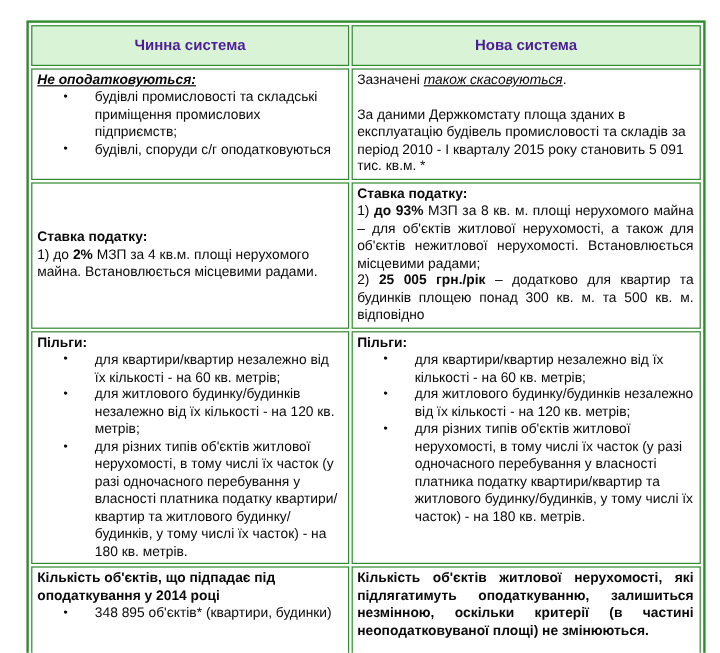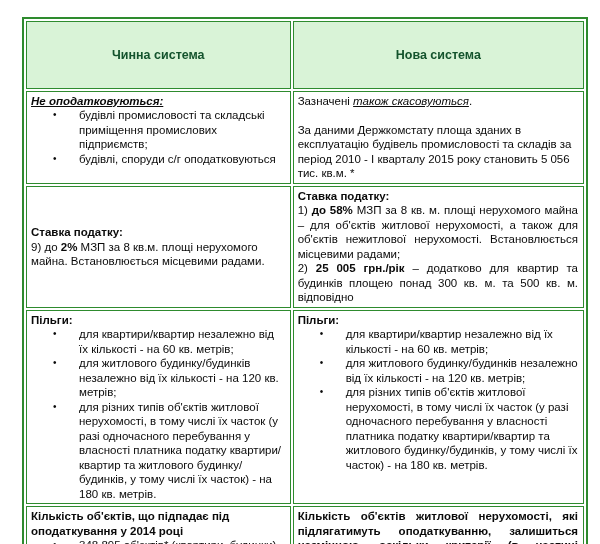--- a/index.html
+++ b/index.html
@@ -13,22 +13,22 @@
     margin:9px 0 0 28px;
     font-size:19px;font-weight:bold;color:#2ea44f;letter-spacing:.2px;
   }
   table.model{
     margin:17px 0 0 22px;width:566px;table-layout:fixed;
     border-collapse:separate;border-spacing:2px;
     border:2px solid #2e8b2e;background:#ffffff;
   }
   th{
     background:#d9f3d7;border:1px solid #2e8b2e;
-    font-size:12.5px;font-weight:bold;color:#14532d;
-    text-align:center;padding:26px 4px;
+    font-size:12.5px;font-weight:bold;color:#4c1d95;
+    text-align:center;padding:9px 4px;
   }
   td{
     border:1px solid #2e8b2e;vertical-align:top;
     padding:2px 5px 2px 4px;
     font-size:11.5px;line-height:1.26;
   }
   .para{margin:0;}
   .justify{text-align:justify;}
   .b{font-weight:bold;}
   .i{font-style:italic;}
@@ -62,31 +62,31 @@
               <span class="txt"><span>будівлі промисловості та складські приміщення промислових підприємств;</span></span>
             </div>
             <div class="bullet l1">
               <span class="dot">•</span>
               <span class="txt"><span>будівлі, споруди с/г оподатковуються</span></span>
             </div>
           </td>
           <td>
             <div class="para"><span class="txt"><span>Зазначені </span><span class="i u">також скасовуються</span><span>.</span></span></div>
             <div class="para">&nbsp;</div>
-            <div class="para"><span class="txt"><span>За даними Держкомстату площа зданих в експлуатацію будівель промисловості та складів за період 2010 - І кварталу 2015 року становить 5 056 тис. кв.м. *</span></span></div>
+            <div class="para"><span class="txt"><span>За даними Держкомстату площа зданих в експлуатацію будівель промисловості та складів за період 2010 - І кварталу 2015 року становить 5 091 тис. кв.м. *</span></span></div>
           </td>
         </tr>
         <tr style="height: 84px;">
           <td style="vertical-align: middle;">
             <div class="para"><span class="txt"><span class="b">Ставка податку:</span></span></div>
-            <div class="para"><span class="txt"><span>9) до </span><span class="b">2%</span><span> МЗП за 8 кв.м. площі нерухомого майна. Встановлюється місцевими радами.</span></span></div>
+            <div class="para"><span class="txt"><span>1) до </span><span class="b">2%</span><span> МЗП за 4 кв.м. площі нерухомого майна. Встановлюється місцевими радами.</span></span></div>
           </td>
           <td>
             <div class="para"><span class="txt"><span class="b">Ставка податку:</span></span></div>
-            <div class="para justify"><span class="txt"><span>1) </span><span class="b">до 58%</span><span> МЗП за 8 кв. м. площі нерухомого майна – для об'єктів житлової нерухомості, а також для об'єктів нежитлової нерухомості. Встановлюється місцевими радами;</span></span></div>
+            <div class="para justify"><span class="txt"><span>1) </span><span class="b">до 93%</span><span> МЗП за 8 кв. м. площі нерухомого майна – для об'єктів житлової нерухомості, а також для об'єктів нежитлової нерухомості. Встановлюється місцевими радами;</span></span></div>
             <div class="para justify"><span class="txt"><span>2) </span><span class="b">25 005 грн./рік</span><span> – додатково для квартир та будинків площею понад 300 кв. м. та 500 кв. м. відповідно</span></span></div>
           </td>
         </tr>
         <tr style="height: 138px; margin-left: 40px;">
           <td>
             <div class="para"><span class="txt"><span class="b">Пільги:</span></span></div>
             <div class="bullet l1">
               <span class="dot">•</span>
               <span class="txt"><span>для квартири/квартир незалежно від їх кількості - на 60 кв. метрів;</span></span>
             </div>

